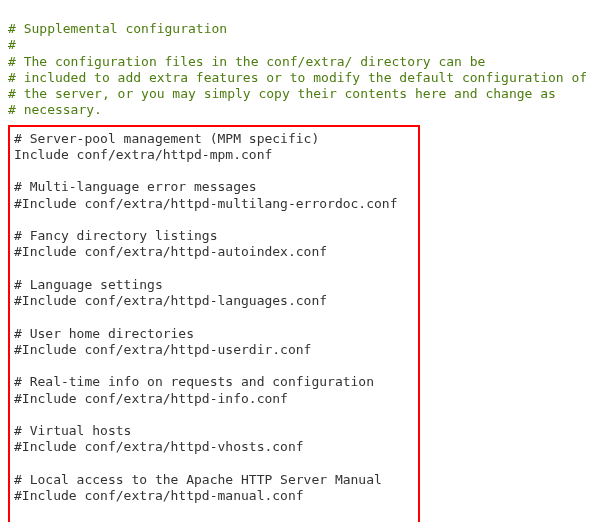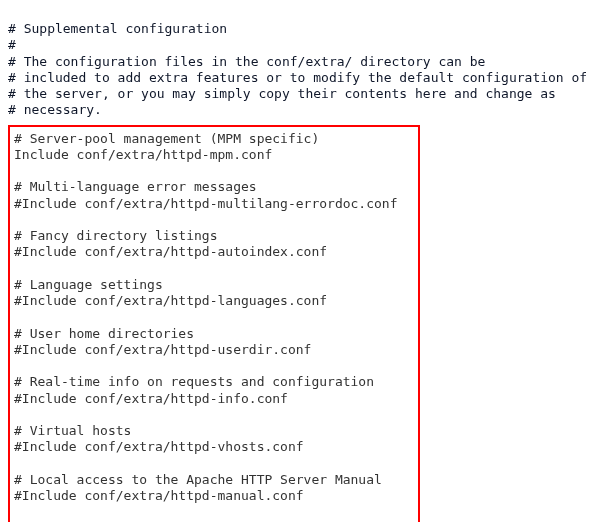--- a/index.html
+++ b/index.html
@@ -9,21 +9,21 @@
     font-family: "Courier New", Courier, monospace;
     font-size: 13px;
     line-height: 1.25;
     color: #333;
     width: 605px;
     box-sizing: border-box;
     position: relative;
   }
   .intro {
     white-space: pre;
-    color: #0f172a;
+    color: #4d7c0f;
     margin-bottom: 6px;
   }
   .box {
     border: 2px solid #f00;
     padding: 4px 4px;
     width: 412px;
     box-sizing: border-box;
   }
   .box pre {
     margin: 0;

